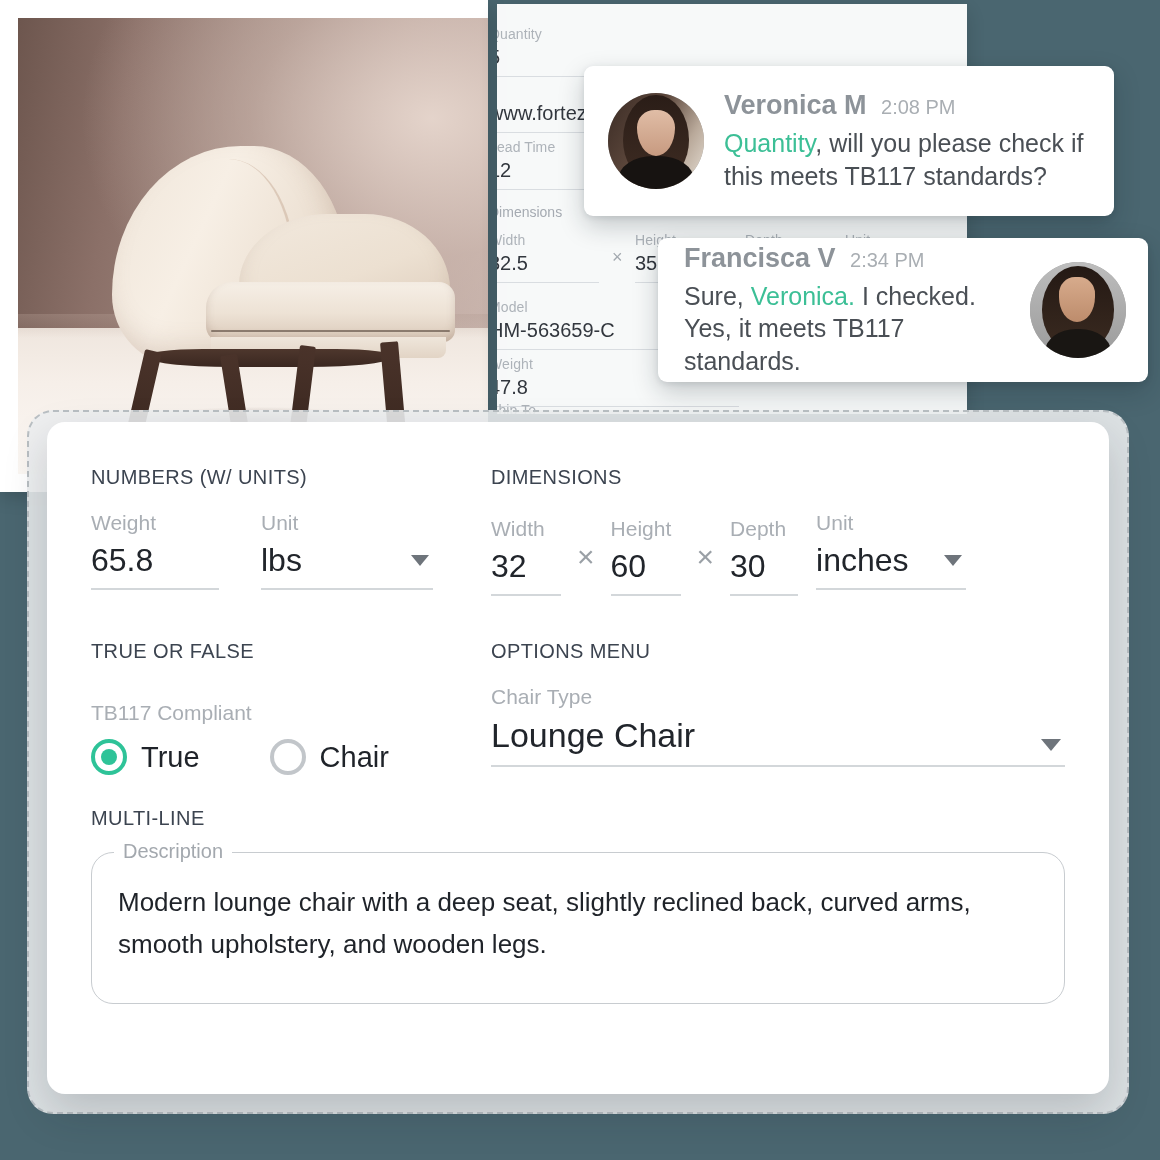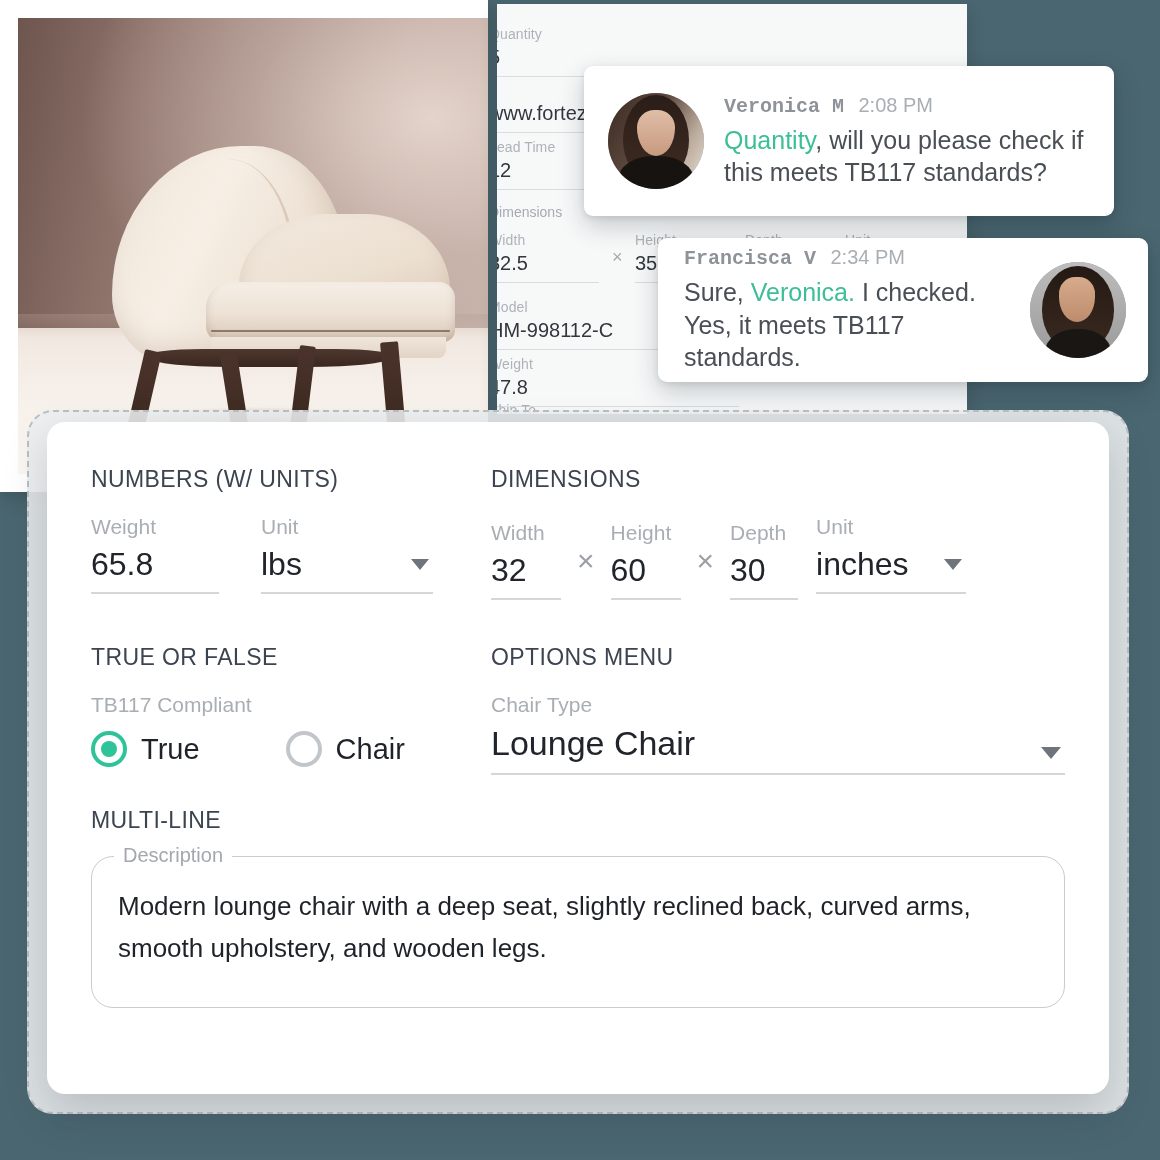--- a/index.html
+++ b/index.html
@@ -164,22 +164,22 @@
     border-radius: 46% 46% 52% 52% / 40% 40% 60% 60%;
   }
   #avatar-francisca .av-body {
     position: absolute; left: 16%; bottom: -4%; width: 68%; height: 34%;
     background: #191613; border-radius: 48% 48% 0 0 / 70% 70% 0 0;
   }
 
   .comment-body { flex: 1 1 auto; min-width: 0; }
   .comment-meta { margin-bottom: 6px; white-space: nowrap; }
   .comment-author {
-    font-size: 20px; font-weight: bold; color: #8d9399;
-    font-family: Liberation Mono, monospace;
+    font-size: 27px; font-weight: bold; color: #8d9399;
+    font-family: Liberation Sans, sans-serif;
   }
   .comment-time { font-size: 20px; color: #a9aeb3; margin-left: 10px; }
   .comment-text {
     font-size: 25px; line-height: 1.30; color: #4a4f55;
     font-family: "Liberation Sans", sans-serif;
   }
   .mention { color: #3cbf96; }
 
   
   #form-outline {
@@ -192,21 +192,21 @@
   #form-panel {
     position: absolute; left: 47px; top: 422px;
     width: 1062px; height: 672px;
     background: #ffffff;
     border-radius: 18px;
     box-shadow: 0 18px 44px rgba(20,30,40,0.18);
     padding: 44px 44px 0 44px;
   }
 
   .section-title {
-    font-size: 23px; letter-spacing: .4px; color: #3c4450;
+    font-size: 20px; letter-spacing: .4px; color: #3c4450;
     font-family: "Liberation Sans", sans-serif;
   }
   .field-label {
     font-size: 21px; color: #a9aeb4; font-weight: normal;
     font-family: "Liberation Sans", sans-serif;
   }
   .field-value {
     font-size: 32px; color: #21252b;
     font-family: "Liberation Sans", sans-serif;
     line-height: 1.1;
@@ -228,21 +228,21 @@
     width: 0; height: 0;
     border-left: 9px solid transparent;
     border-right: 9px solid transparent;
     border-top: 11px solid #6e747b;
   }
   .times {
     font-size: 30px; color: #9aa0a6; margin: 0 16px 22px 16px;
     font-family: "Liberation Sans", sans-serif;
   }
 
-  .radio-row { display: flex; align-items: flex-start; gap: 32px; margin-top: 14px; }
+  .radio-row { display: flex; align-items: flex-start; gap: 16px; margin-top: 14px; }
   .radio-item { display: flex; align-items: center; gap: 14px; }
   .radio-outer {
     width: 36px; height: 36px; border-radius: 50%;
     border: 4px solid #c2c6ca; box-sizing: border-box;
     display: flex; align-items: center; justify-content: center;
   }
   .radio-outer.checked { border-color: #2ec398; }
   .radio-dot { width: 16px; height: 16px; border-radius: 50%; background: #2ec398; }
   .radio-label { font-size: 29px; color: #1f2329; font-family: "Liberation Sans", sans-serif; }
 
@@ -336,21 +336,21 @@
   <div class="bg-field" style="left:248px; top:228px; width:100px;">
     <div class="bg-label">Depth</div>
   </div>
 
   <div class="bg-field" style="left:348px; top:228px; width:100px;">
     <div class="bg-label">Unit</div>
   </div>
 
   <div class="bg-field" style="left:-8px; top:295px; width:250px;">
     <div class="bg-label">Model</div>
-    <div class="bg-value">HM-998112-C</div>
+    <div class="bg-value">HM-563659-C</div>
     <div class="bg-rule"></div>
   </div>
 
   <div class="bg-field" style="left:-8px; top:352px; width:250px;">
     <div class="bg-label">Weight</div>
     <div class="bg-value">47.8</div>
     <div class="bg-rule"></div>
   </div>
 
   <div class="bg-field" style="left:-8px; top:398px;">
@@ -444,21 +444,21 @@
           <span class="select-caret"></span>
         </div>
       </div>
     </div>
   </div>
 
   <div class="row-top" style="margin-top:44px;">
 
     <div class="col-numbers">
       <div class="section-title">TRUE OR FALSE</div>
-      <div class="field-label" style="margin-top:22px;">TB117 Compliant</div>
+      <div class="field-label" style="margin-top:38px;">TB117 Compliant</div>
       <div class="radio-row">
         <div class="radio-item">
           <span class="radio-outer checked">
               <span class="radio-dot"></span>
             </span>
           <span class="radio-label">True</span>
         </div>
         <div class="radio-item" style="margin-left:54px;">
           <span class="radio-outer"></span>
           <span class="radio-label">Chair</span>

